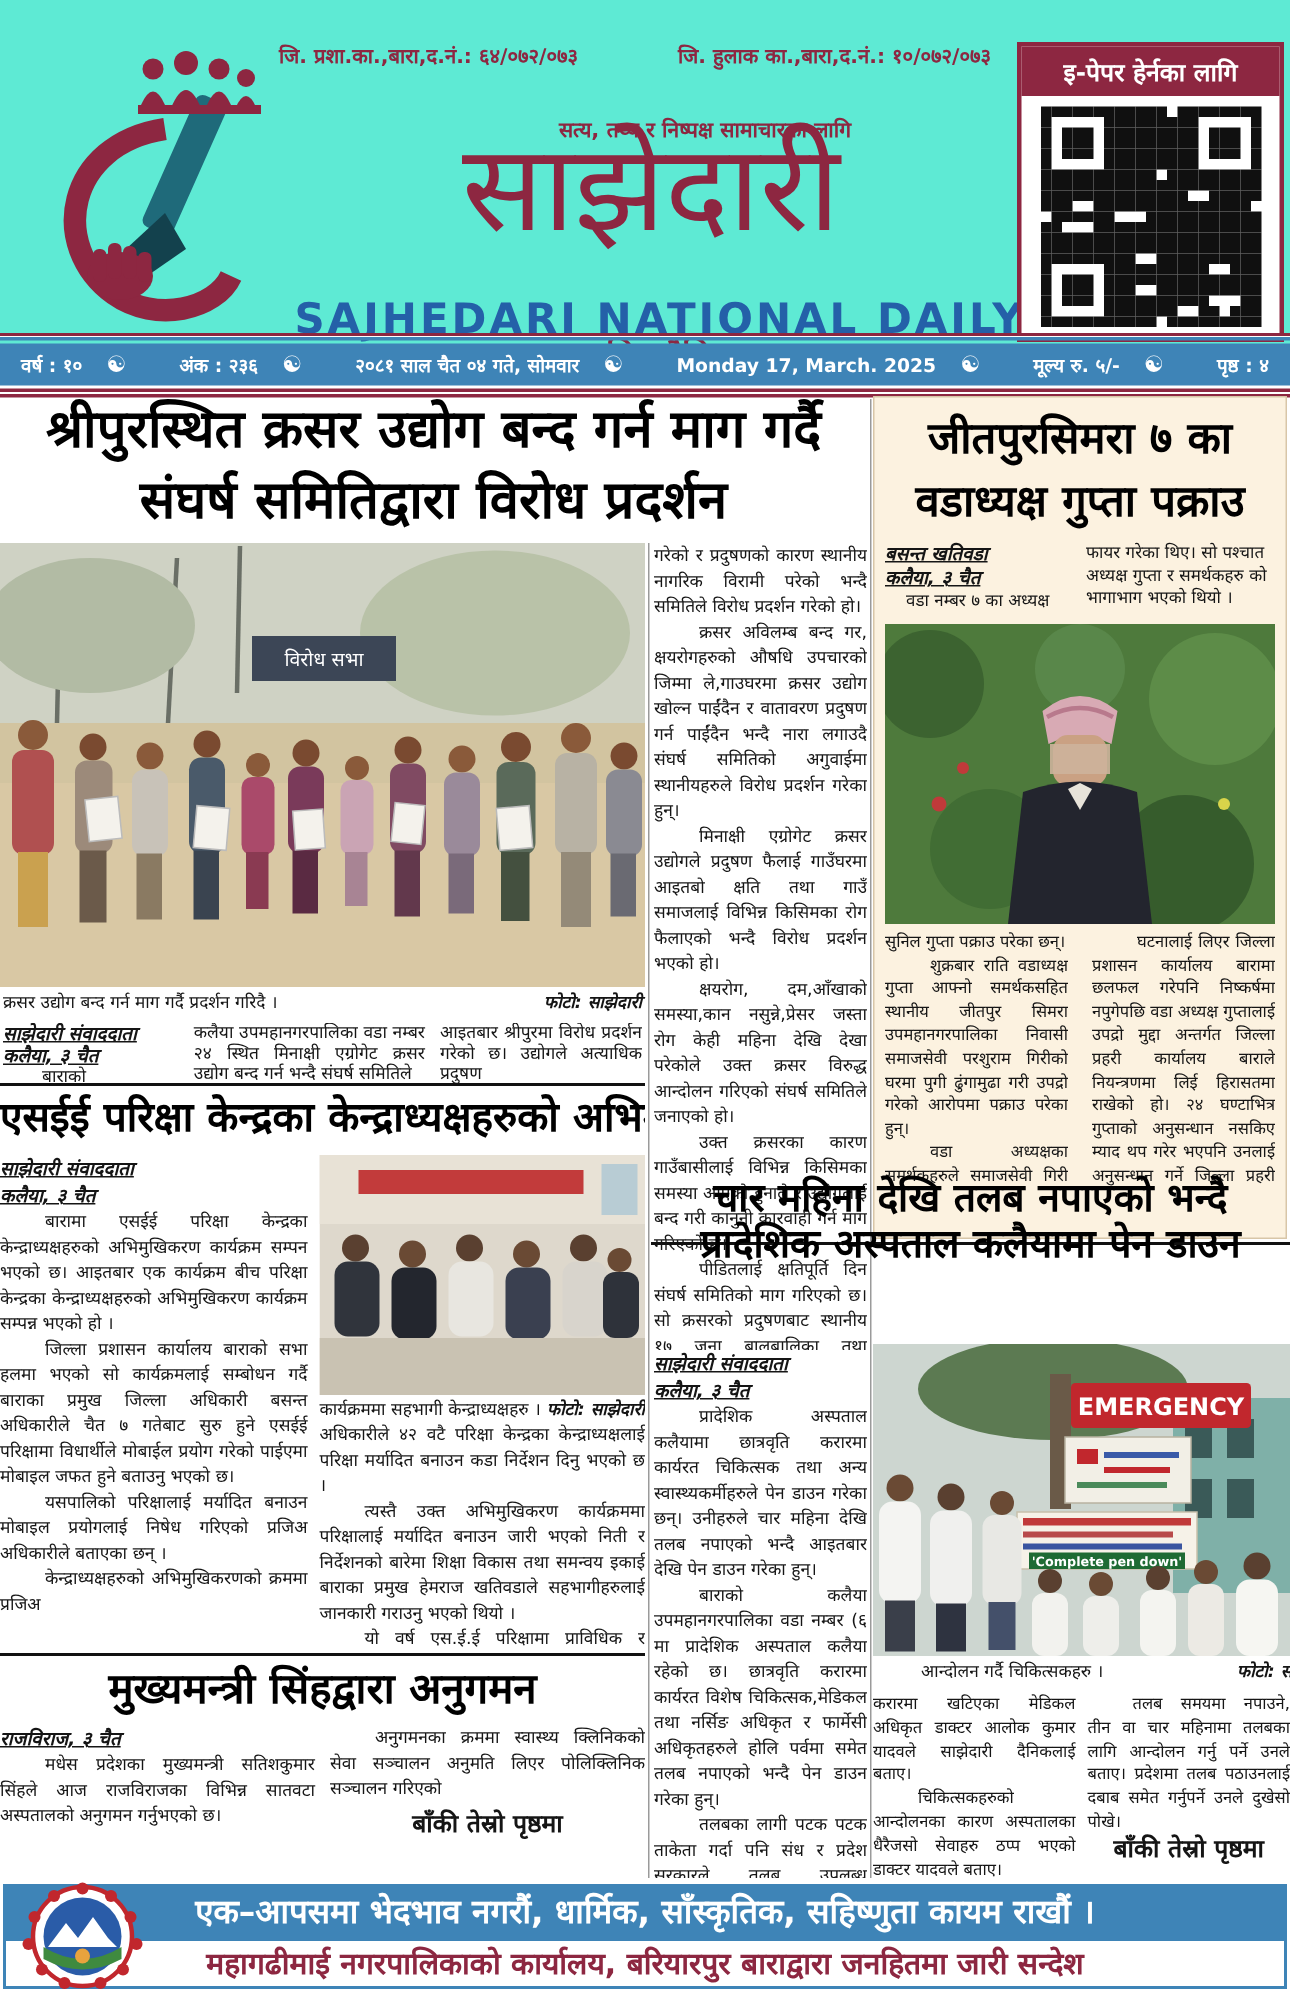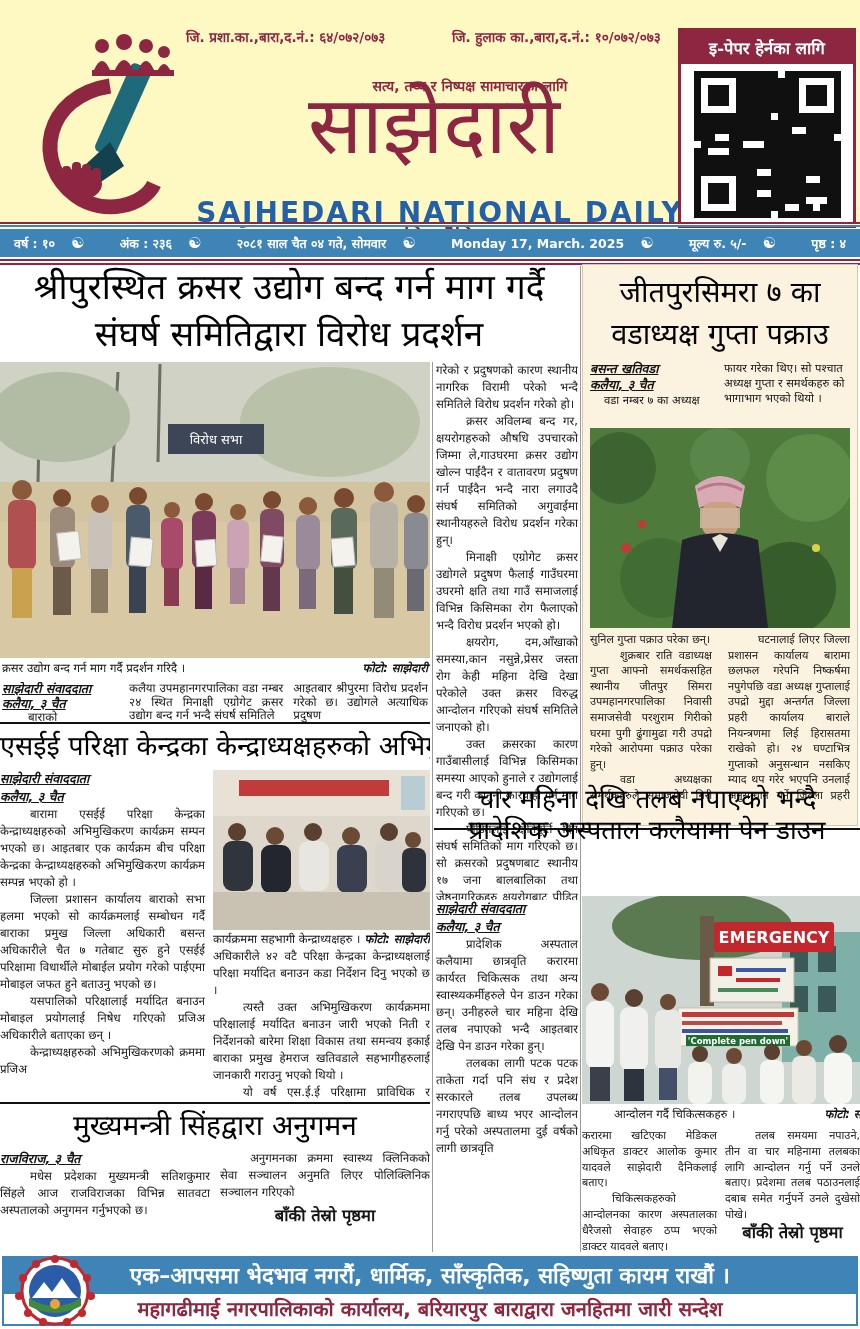--- a/index.html
+++ b/index.html
@@ -7,21 +7,21 @@
   }
   *{box-sizing:border-box; margin:0; padding:0;}
   html,body{background:#ffffff;}
   body{
     width:860px; height:1329px; position:relative; overflow:hidden;
     font-family:"DejaVu Sans", sans-serif; color:var(--ink);
   }
   .abs{position:absolute;}
 
   
-  #header{left:0; top:0; width:860px; height:243px; background:#fef9c3;}
+  #header{left:0; top:0; width:860px; height:243px; background:#5eead4;}
   .reg{position:absolute; top:28px; color:var(--maroon); font-weight:bold; font-size:13.5px;}
   #reg-left{left:186px;}
   #reg-right{left:452px;}
   #tagline{position:absolute; left:250px; top:76px; width:440px; text-align:center;
     color:var(--maroon); font-weight:bold; font-size:14px;}
   #masthead{position:absolute; left:188px; top:84px; width:492px; text-align:center;
     color:var(--maroon); font-weight:normal; font-size:80px; line-height:1.05; white-space:nowrap;}
   #subtitle{position:absolute; left:200px; top:172px; width:480px; text-align:center;
     color:var(--maroon); font-weight:bold; font-size:22px;margin-top:48px;}
   #engname{position:absolute; left:150px; top:196px; width:580px; text-align:center;
@@ -39,21 +39,21 @@
   #dateband{left:0; top:229px; width:860px; height:28px; background:var(--blue);
     display:flex; align-items:center; justify-content:space-between; padding:0 14px;
     color:#fff; font-weight:bold; font-size:12.5px;}
   .db-group{display:flex; align-items:center; gap:16px;}
   .db-sep{font-size:15px;}
   .db-group:last-child .db-sep{display:none;}
   #postrule{left:0; top:259px; width:860px; height:6px;
     background:linear-gradient(#8d2741 0 2px,#fff 2px 4px,#8d2741 4px 6px);}
 
   
-  .headline{font-weight:normal; color:#000; text-align:center;}
+  .headline{font-weight:bold; color:#000; text-align:center;}
   .body-text{font-size:11.6px; line-height:17px; text-align:justify; color:var(--ink);}
   .body-text p{text-indent:30px;}
   .body-text p.lead{text-indent:0;}
   .byline{font-weight:bold; font-style:italic; font-size:12.5px; text-decoration:underline;}
   .caption-row{display:flex; justify-content:space-between; font-size:11.5px; align-items:center;}
   .credit{font-weight:bold; font-style:italic;}
   .continued{font-weight:bold; font-size:16.5px; text-align:center; white-space:nowrap;}
   .vrule{position:absolute; width:1px; background:#9a9a9a;}
   .hrule{position:absolute; height:2px; background:#111;}
   svg text{font-family:"DejaVu Sans", sans-serif;}
@@ -63,21 +63,21 @@
   #a1-photo{left:0; top:362px; width:430px; height:296px;}
   #a1-caption{left:2px; top:660px; width:426px;}
   #a1-intro{left:2px; top:682px; width:426px; height:40px; display:flex; gap:10px; overflow:hidden;}
   #a1-intro .ic{font-size:11.6px; line-height:13.5px; text-align:justify;}
   #a1-col{left:436px; top:362px; width:142px; height:538px; overflow:hidden;}
 
   
   #a2-panel{left:582px; top:264px; width:276px; height:562px; background:var(--cream);
     border:1px solid #d8c6a8; padding:6px 7px; overflow:hidden;}
   #a2-panel .headline{font-size:29px; line-height:42px; margin-bottom:6px;}
-  #a2-intro{display:flex; gap:8px; margin-bottom:20px;}
+  #a2-intro{display:flex; gap:8px; margin-bottom:8px;}
   #a2-intro .ic{font-size:11.3px; line-height:15px;}
   #a2-photo{width:260px; height:200px; display:block; margin:2px auto;}
   #a2-cols{display:flex; gap:16px; margin-top:4px;}
   #a2-cols>div{width:50%; overflow:hidden; height:172px;}
   #a2-cols .body-text{font-size:11px; line-height:15.6px;}
 
   
   #see-rule{left:0; top:722px; width:430px;}
   #see-headline{left:0; top:726px; width:430px; height:42px; font-size:27px; line-height:40px; white-space:nowrap; overflow:hidden;}
   #see-body{left:0; top:770px; width:430px; height:330px; display:flex; gap:8px; overflow:hidden;}
@@ -730,21 +730,21 @@
     <span class="byline">कलैया, ३ चैत</span><br>
     <span style="padding-left:26px">बाराको</span>
   </div>
   <div class="ic" style="width:158px">कलैया उपमहानगरपालिका वडा नम्बर २४ स्थित मिनाक्षी एग्रोगेट क्रसर उद्योग बन्द गर्न भन्दै संघर्ष समितिले</div>
   <div class="ic" style="width:138px">आइतबार श्रीपुरमा विरोध प्रदर्शन गरेको छ। उद्योगले अत्याधिक प्रदुषण</div>
 </div>
 <div class="abs body-text" id="a1-col">
   <p class="lead">गरेको र प्रदुषणको कारण स्थानीय नागरिक विरामी परेको भन्दै समितिले विरोध प्रदर्शन गरेको हो।</p>
   <div>
       <p>क्रसर अविलम्ब बन्द गर, क्षयरोगहरुको औषधि उपचारको जिम्मा ले,गाउघरमा क्रसर उद्योग खोल्न पाईंदैन र वातावरण प्रदुषण गर्न पाईंदैन भन्दै नारा लगाउदै संघर्ष समितिको अगुवाईमा स्थानीयहरुले विरोध प्रदर्शन गरेका हुन्।</p>
-      <p>मिनाक्षी एग्रोगेट क्रसर उद्योगले प्रदुषण फैलाई गाउँघरमा उघरमो क्षति तथा गाउँ समाजलाई विभिन्न किसिमका रोग फैलाएको भन्दै विरोध प्रदर्शन भएको हो।</p>
+      <p>मिनाक्षी एग्रोगेट क्रसर उद्योगले प्रदुषण फैलाई गाउँघरमा आइतबो क्षति तथा गाउँ समाजलाई विभिन्न किसिमका रोग फैलाएको भन्दै विरोध प्रदर्शन भएको हो।</p>
       <p>क्षयरोग, दम,आँखाको समस्या,कान नसुन्ने,प्रेसर जस्ता रोग केही महिना देखि देखा परेकोले उक्त क्रसर विरुद्ध आन्दोलन गरिएको संघर्ष समितिले जनाएको हो।</p>
       <p>उक्त क्रसरका कारण गाउँबासीलाई विभिन्न किसिमका समस्या आएको हुनाले र उद्योगलाई बन्द गरी कानुनी कारवाही गर्न माग गरिएको छ।</p>
       <p>पीडितलाई क्षतिपूर्ति दिन संघर्ष समितिको माग गरिएको छ। सो क्रसरको प्रदुषणबाट स्थानीय १७ जना बालबालिका तथा जेष्ठनागरिकहरु क्षयरोगबाट पीडित भएका छन्।</p>
     </div>
 </div>
 
 <div class="vrule" style="left:432px; top:362px; height:890px;"></div>
 <div class="vrule" style="left:580px; top:266px; height:986px;"></div>
 
 <div class="abs" id="a2-panel">
@@ -859,20 +859,21 @@
   </div>
 </div>
 
 <div class="hrule" id="a5-rule"></div>
 <div class="abs headline" id="a5-headline">चार महिना देखि तलब नपाएको भन्दै प्रादेशिक अस्पताल कलैयामा पेन डाउन</div>
 <div class="abs body-text" id="a5-col1">
   <span class="byline">साझेदारी संवाददाता</span><br>
   <span class="byline">कलैया, ३ चैत</span>
   <div>
       <p>प्रादेशिक अस्पताल कलैयामा छात्रवृति करारमा कार्यरत चिकित्सक तथा अन्य स्वास्थ्यकर्मीहरुले पेन डाउन गरेका छन्। उनीहरुले चार महिना देखि तलब नपाएको भन्दै आइतबार देखि पेन डाउन गरेका हुन्।</p>
+      <p>बाराको कलैया उपमहानगरपालिका वडा नम्बर (६ मा प्रादेशिक अस्पताल कलैया रहेको छ। छात्रवृति करारमा कार्यरत विशेष चिकित्सक,मेडिकल तथा नर्सिङ अधिकृत र फार्मेसी अधिकृतहरुले होलि पर्वमा समेत तलब नपाएको भन्दै पेन डाउन गरेका हुन्।</p>
       <p>तलबका लागी पटक पटक ताकेता गर्दा पनि संध र प्रदेश सरकारले तलब उपलब्ध नगराएपछि बाध्य भएर आन्दोलन गर्नु परेको अस्पतालमा दुई वर्षको लागी छात्रवृति</p>
     </div>
 </div>
 <svg class="abs" id="a5-photo" viewBox="0 0 278 208">
   <rect width="278" height="208" fill="#cdd6d0"></rect>
   <rect x="200" y="36" width="78" height="130" fill="#7fb0a8"></rect>
   <rect x="208" y="50" width="18" height="26" fill="#3a5a58"></rect>
     <rect x="236" y="50" width="18" height="26" fill="#3a5a58"></rect>
   <rect x="208" y="90" width="18" height="26" fill="#3a5a58"></rect>
     <rect x="236" y="90" width="18" height="26" fill="#3a5a58"></rect>

